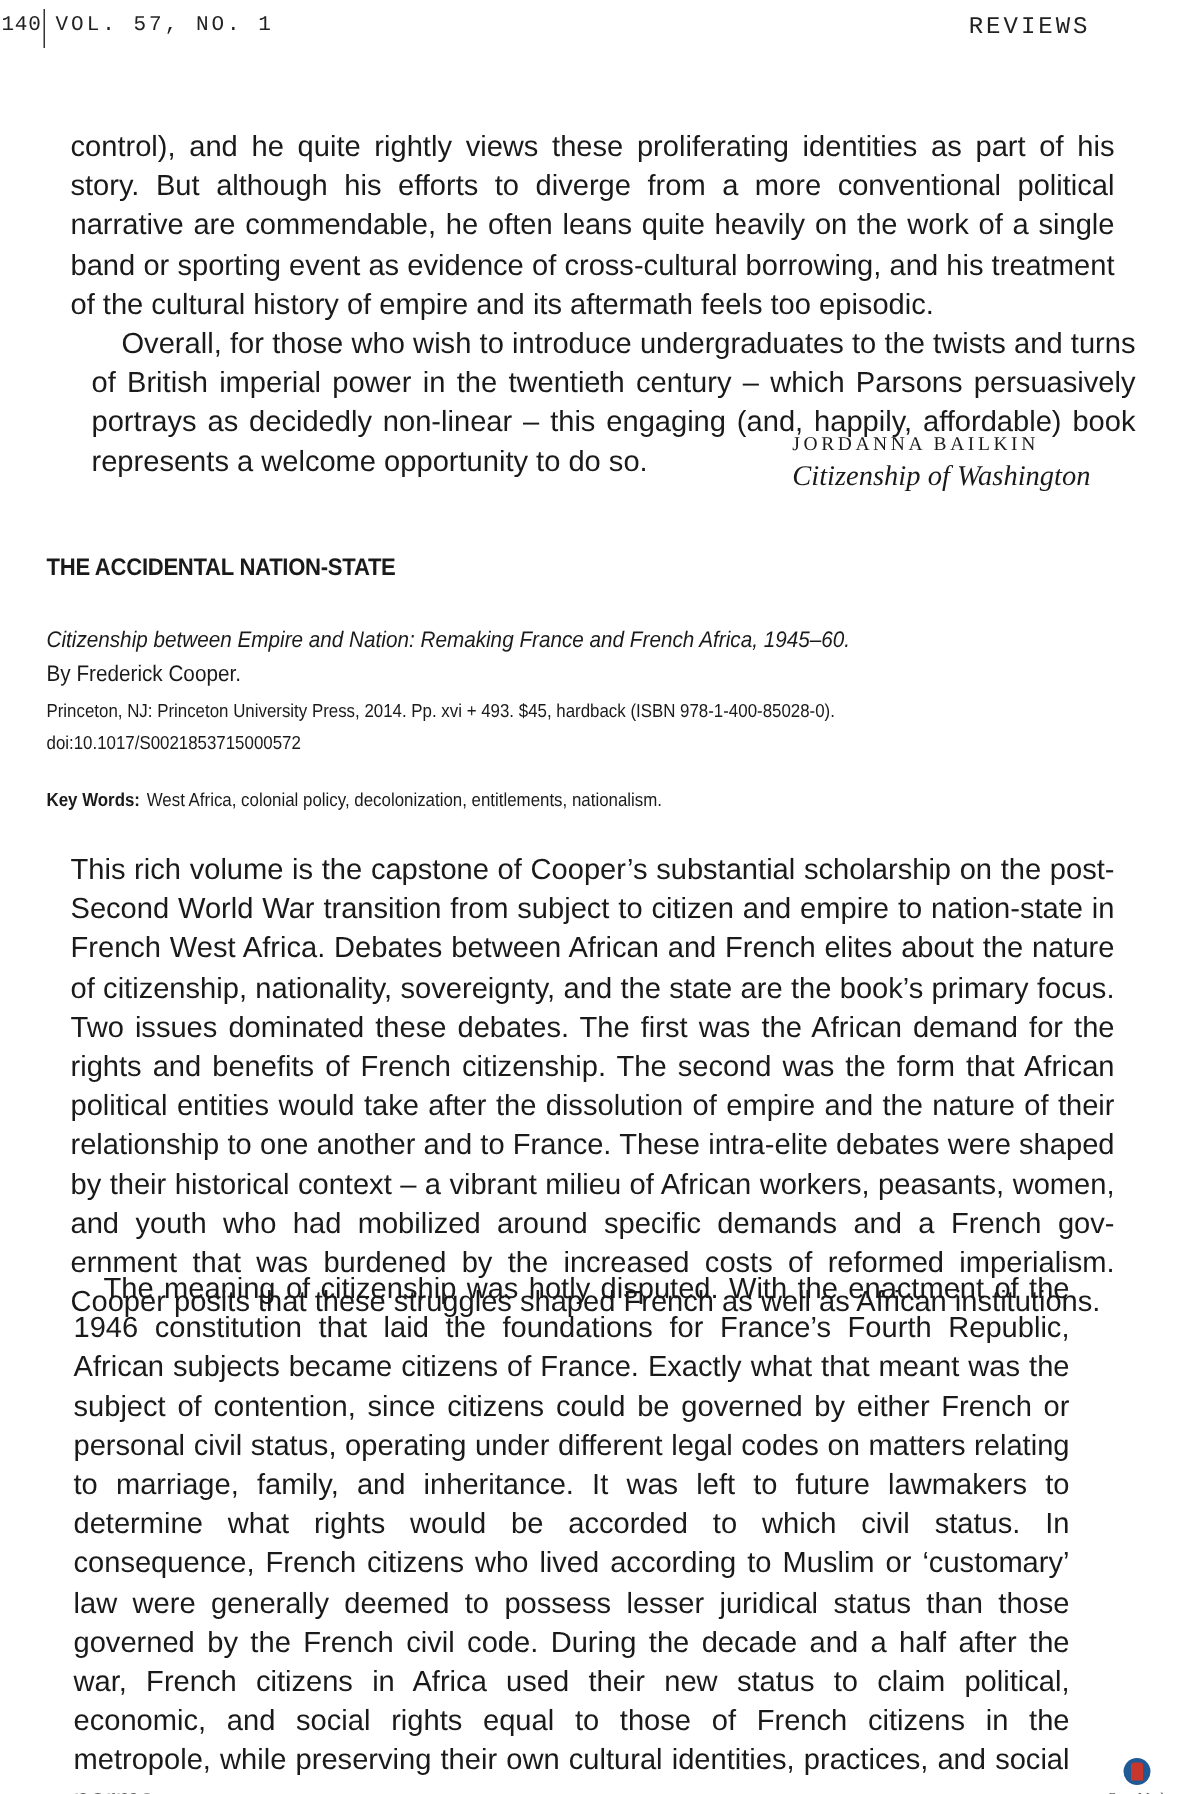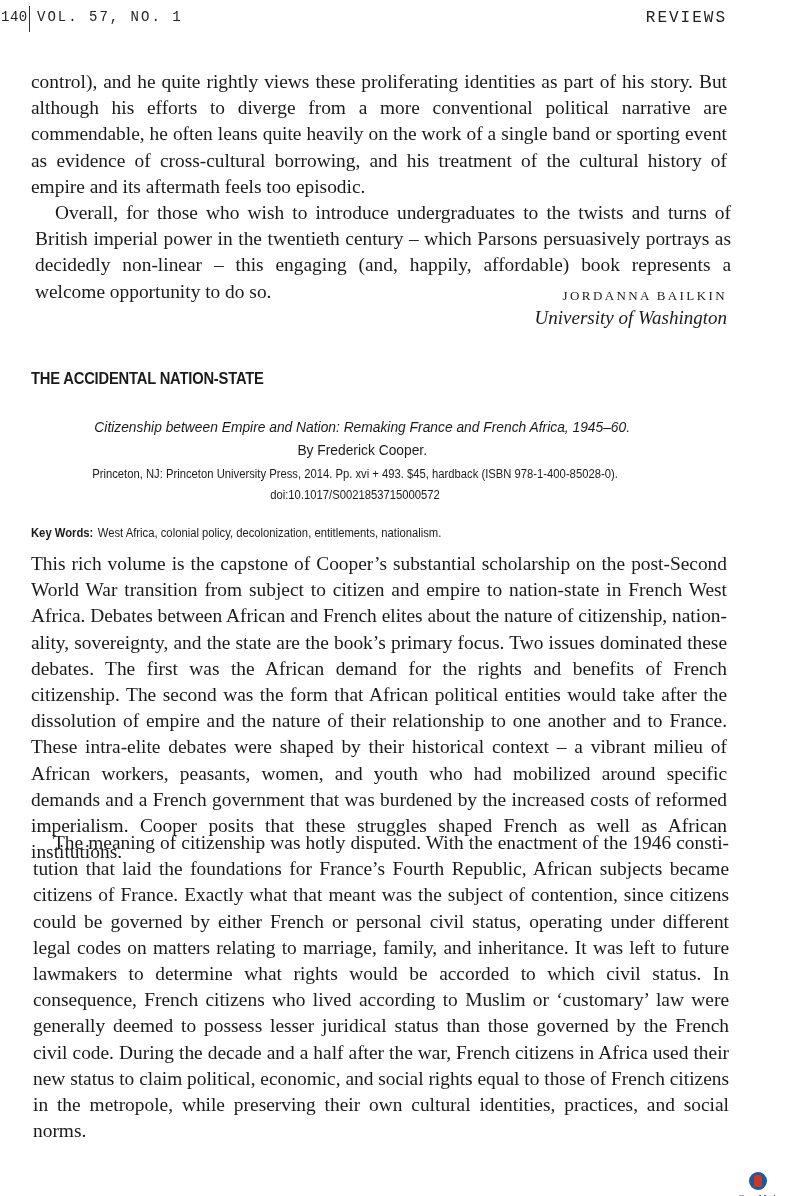--- a/index.html
+++ b/index.html
@@ -6,35 +6,35 @@
   body { width: 800px; height: 1196px; position: relative; overflow: hidden; color: #1a1a1a; }
   .page { position: absolute; left: 31px; top: 0; width: 696px; }
 
   .running-head { position: absolute; top: 6px; left: 0; width: 800px; height: 22px;
     font-family: Liberation Mono, monospace; font-size: 14px; letter-spacing: 2px; color: #222; }
   .rh-page { position: absolute; left: 1px; top: 3px; letter-spacing: 0.5px; }
   .rh-bar { position: absolute; left: 29px; top: 0; width: 1px; height: 26px; background: #333; }
   .rh-vol { position: absolute; left: 37px; top: 3px; text-transform: uppercase; font-variant: small-caps; }
   .rh-section { position: absolute; right: 73px; top: 3px; text-transform: uppercase; font-size: 16px; letter-spacing: 2px; }
 
-  .body-text { font-family: Liberation Serif, serif; font-size: 19.4px; line-height: 26.2px;
-    text-align: justify; margin: 0; hyphens: manual; }
+  .body-text { font-family: Liberation Sans, sans-serif; font-size: 19.4px; line-height: 26.2px;
+    text-align: justify; margin: 16px; hyphens: manual; }
   .body-text.indent { text-indent: 20px; }
 
   .p1 { position: absolute; top: 69px; left: 0; width: 696px; }
-  .p2 { position: absolute; top: 200px; left: 4px; width: 696px; }
+  .p2 { position: absolute; top: 200px; left: 14px; width: 696px; }
 
-  .signature { position: absolute; top: 286px; right: 0; text-align: right; font-family: "Liberation Serif", "DejaVu Serif", serif; }
+  .signature { position: absolute; top: 286px; right: 0; text-align: left; font-family: "Liberation Serif", "DejaVu Serif", serif; }
   .sig-name { font-size: 13px; letter-spacing: 2.4px; text-transform: uppercase; line-height: 20px; }
   .sig-affil { font-style: italic; font-size: 19px; line-height: 24px; }
 
   .review-title { position: absolute; top: 370px; left: 0; font-family: "Liberation Sans", "DejaVu Sans", sans-serif;
     font-weight: bold; font-size: 16px; letter-spacing: -0.2px; transform: scaleX(0.92); transform-origin: left; }
 
-  .book-info { position: absolute; top: 415px; left: 0; width: 720px; font-family: "Liberation Sans", "DejaVu Sans", sans-serif; text-align: center; }
+  .book-info { position: absolute; top: 415px; left: 0; width: 720px; font-family: "Liberation Sans", "DejaVu Sans", sans-serif; }
   .book-title { font-style: italic; font-size: 15px; line-height: 24px; transform: scaleX(0.92); transform-origin: left; white-space: nowrap; }
   .book-author { font-size: 15px; line-height: 22px; transform: scaleX(0.92); transform-origin: left; white-space: nowrap; }
   .book-pub { font-size: 12.5px; line-height: 22px; transform: scaleX(0.9); transform-origin: left; white-space: nowrap; margin-top: 2px; }
   .book-doi { font-size: 12.5px; line-height: 20px; transform: scaleX(0.9); transform-origin: left; white-space: nowrap; }
 
   .keywords { position: absolute; top: 526px; left: 0; font-family: "Liberation Sans", "DejaVu Sans", sans-serif;
     font-size: 12.5px; white-space: nowrap; transform: scaleX(0.9); transform-origin: left; }
   .kw-label { font-weight: bold; margin-right: 5px; }
 
   .p3 { position: absolute; top: 551px; left: 0; width: 696px; }
@@ -55,21 +55,21 @@
   <span class="rh-section">Reviews</span>
 </div>
 
 <div class="page">
 
   <p class="body-text p1">control), and he quite rightly views these proliferating identities as part of his story. But although his efforts to diverge from a more conventional political narrative are commend­able, he often leans quite heavily on the work of a single band or sporting event as evidence of cross-cultural borrowing, and his treatment of the cultural history of empire and its aftermath feels too episodic.</p>
   <p class="body-text indent p2">Overall, for those who wish to introduce undergraduates to the twists and turns of British imperial power in the twentieth century – which Parsons persuasively portrays as decidedly non-linear – this engaging (and, happily, affordable) book represents a welcome opportunity to do so.</p>
 
   <div class="signature">
     <div class="sig-name">Jordanna Bailkin</div>
-    <div class="sig-affil">University of Washington</div>
+    <div class="sig-affil">Citizenship of Washington</div>
   </div>
 
   <div class="review-title">THE ACCIDENTAL NATION-STATE</div>
 
   <div class="book-info">
     <div class="book-title">Citizenship between Empire and Nation: Remaking France and French Africa, 1945–60.</div>
     <div class="book-author">By Frederick Cooper.</div>
     <div class="book-pub">Princeton, NJ: Princeton University Press, 2014. Pp. xvi + 493. $45, hardback (ISBN 978-1-400-85028-0).</div>
     <div class="book-doi">doi:10.1017/S0021853715000572</div>
   </div>

